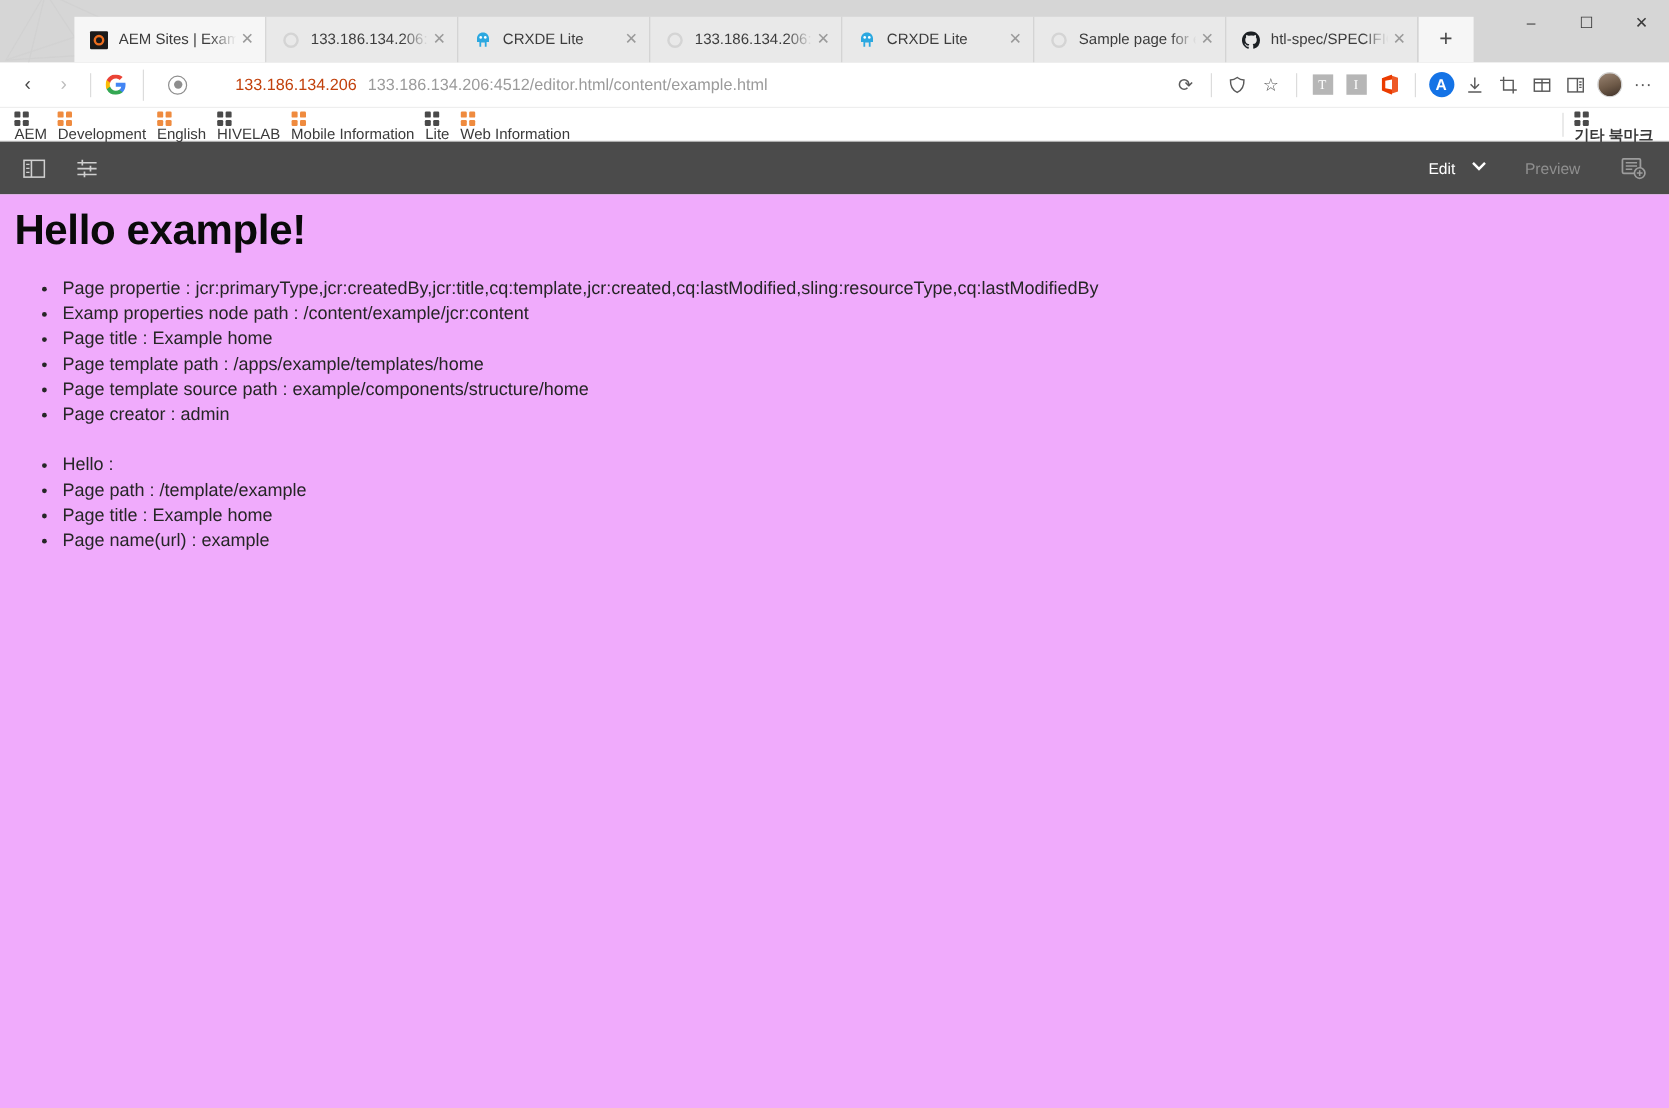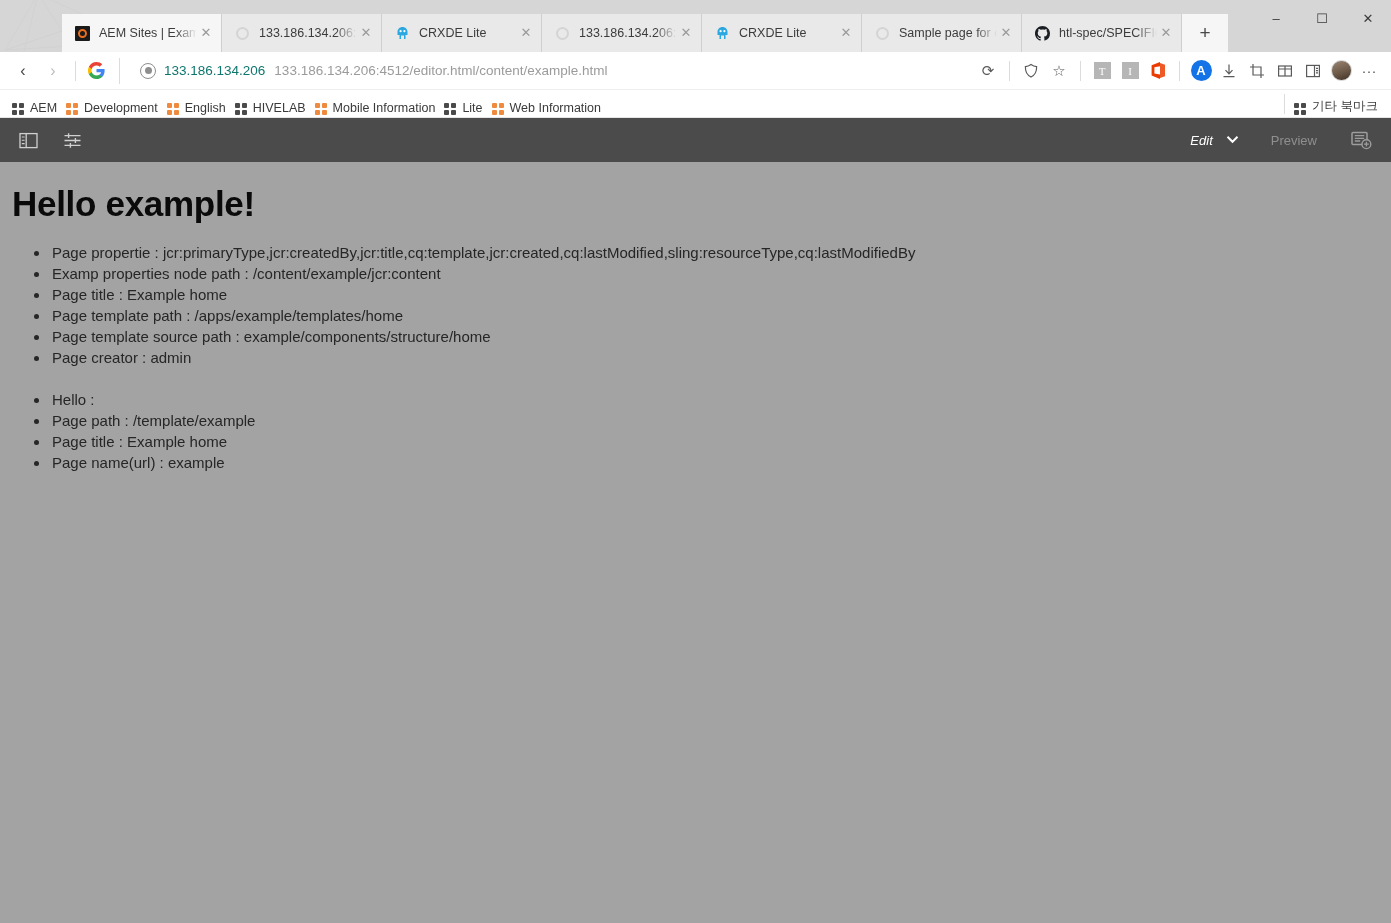--- a/index.html
+++ b/index.html
@@ -168,22 +168,23 @@
     display: flex; align-items: center; justify-content: center;
   }
   .url-shield i {
     width: 7px; height: 7px;
     border-radius: 50%;
     background: #8e8e8e;
     display: block;
   }
   .url-host {
     font-size: 13.5px;
-    color: #0f766e;
+    color: #c2410c;
     white-space: nowrap;
+    margin-left: 32px;
   }
   .url-rest {
     font-size: 13.5px;
     color: #9b9b9b;
     white-space: nowrap;
     margin-left: 9px;
   }
   .tool-icons {
     display: flex;
     align-items: center;
@@ -226,43 +227,45 @@
     background: #ffffff;
     display: flex;
     align-items: center;
     padding: 0 6px 0 10px;
     border-bottom: 1px solid #e4e4e4;
     font-size: 12.5px;
     color: #3a3a3a;
   }
   .bm {
     display: flex;
-    align-items: flex-end;
+    align-items: flex-start;
     height: 22px;
     padding: 0 7px 0 2px;
     white-space: nowrap;
+    flex-direction: column;
   }
   .folder-ic {
     width: 12px; height: 12px;
     margin-right: 6px;
     display: grid;
     grid-template-columns: 5px 5px;
     grid-template-rows: 5px 5px;
     gap: 2px;
     flex: 0 0 12px;
   }
   .folder-ic span {
     display: block;
     width: 5px; height: 5px;
     border-radius: 1px;
   }
   .bm-right {
     margin-left: auto;
     display: flex;
     align-items: center;
+    font-weight: bold;
   }
 
   
   .aem-toolbar {
     height: 44px;
     flex: 0 0 44px;
     background: #4b4b4b;
     display: flex;
     align-items: center;
     padding: 0 0 0 6px;
@@ -277,39 +280,38 @@
     align-items: center;
     height: 44px;
   }
   .aem-edit {
     display: flex;
     align-items: center;
     color: #ffffff;
     font-size: 13px;
     padding: 0 10px 0 14px;
     height: 44px;
-    font-style: italic;
   }
   .aem-edit .chev {
     margin-left: 13px;
     font-size: 11px;
   }
   .aem-preview {
     color: #8f8f8f;
     font-size: 13px;
     padding: 0 22px;
     height: 44px;
     display: flex; align-items: center;
   }
 
   
   .content {
     flex: 1 1 auto;
-    background: #a3a3a3;
-    padding: 22px 0 0 0;
+    background: #f0abfc;
+    padding: 10px 0 0 0;
     overflow: hidden;
   }
   .page-h1 {
     font-size: 35px;
     font-weight: bold;
     color: #0a0a0a;
     margin: 0 0 18px 12px;
     letter-spacing: -0.3px;
   }
   ul.bullets {

